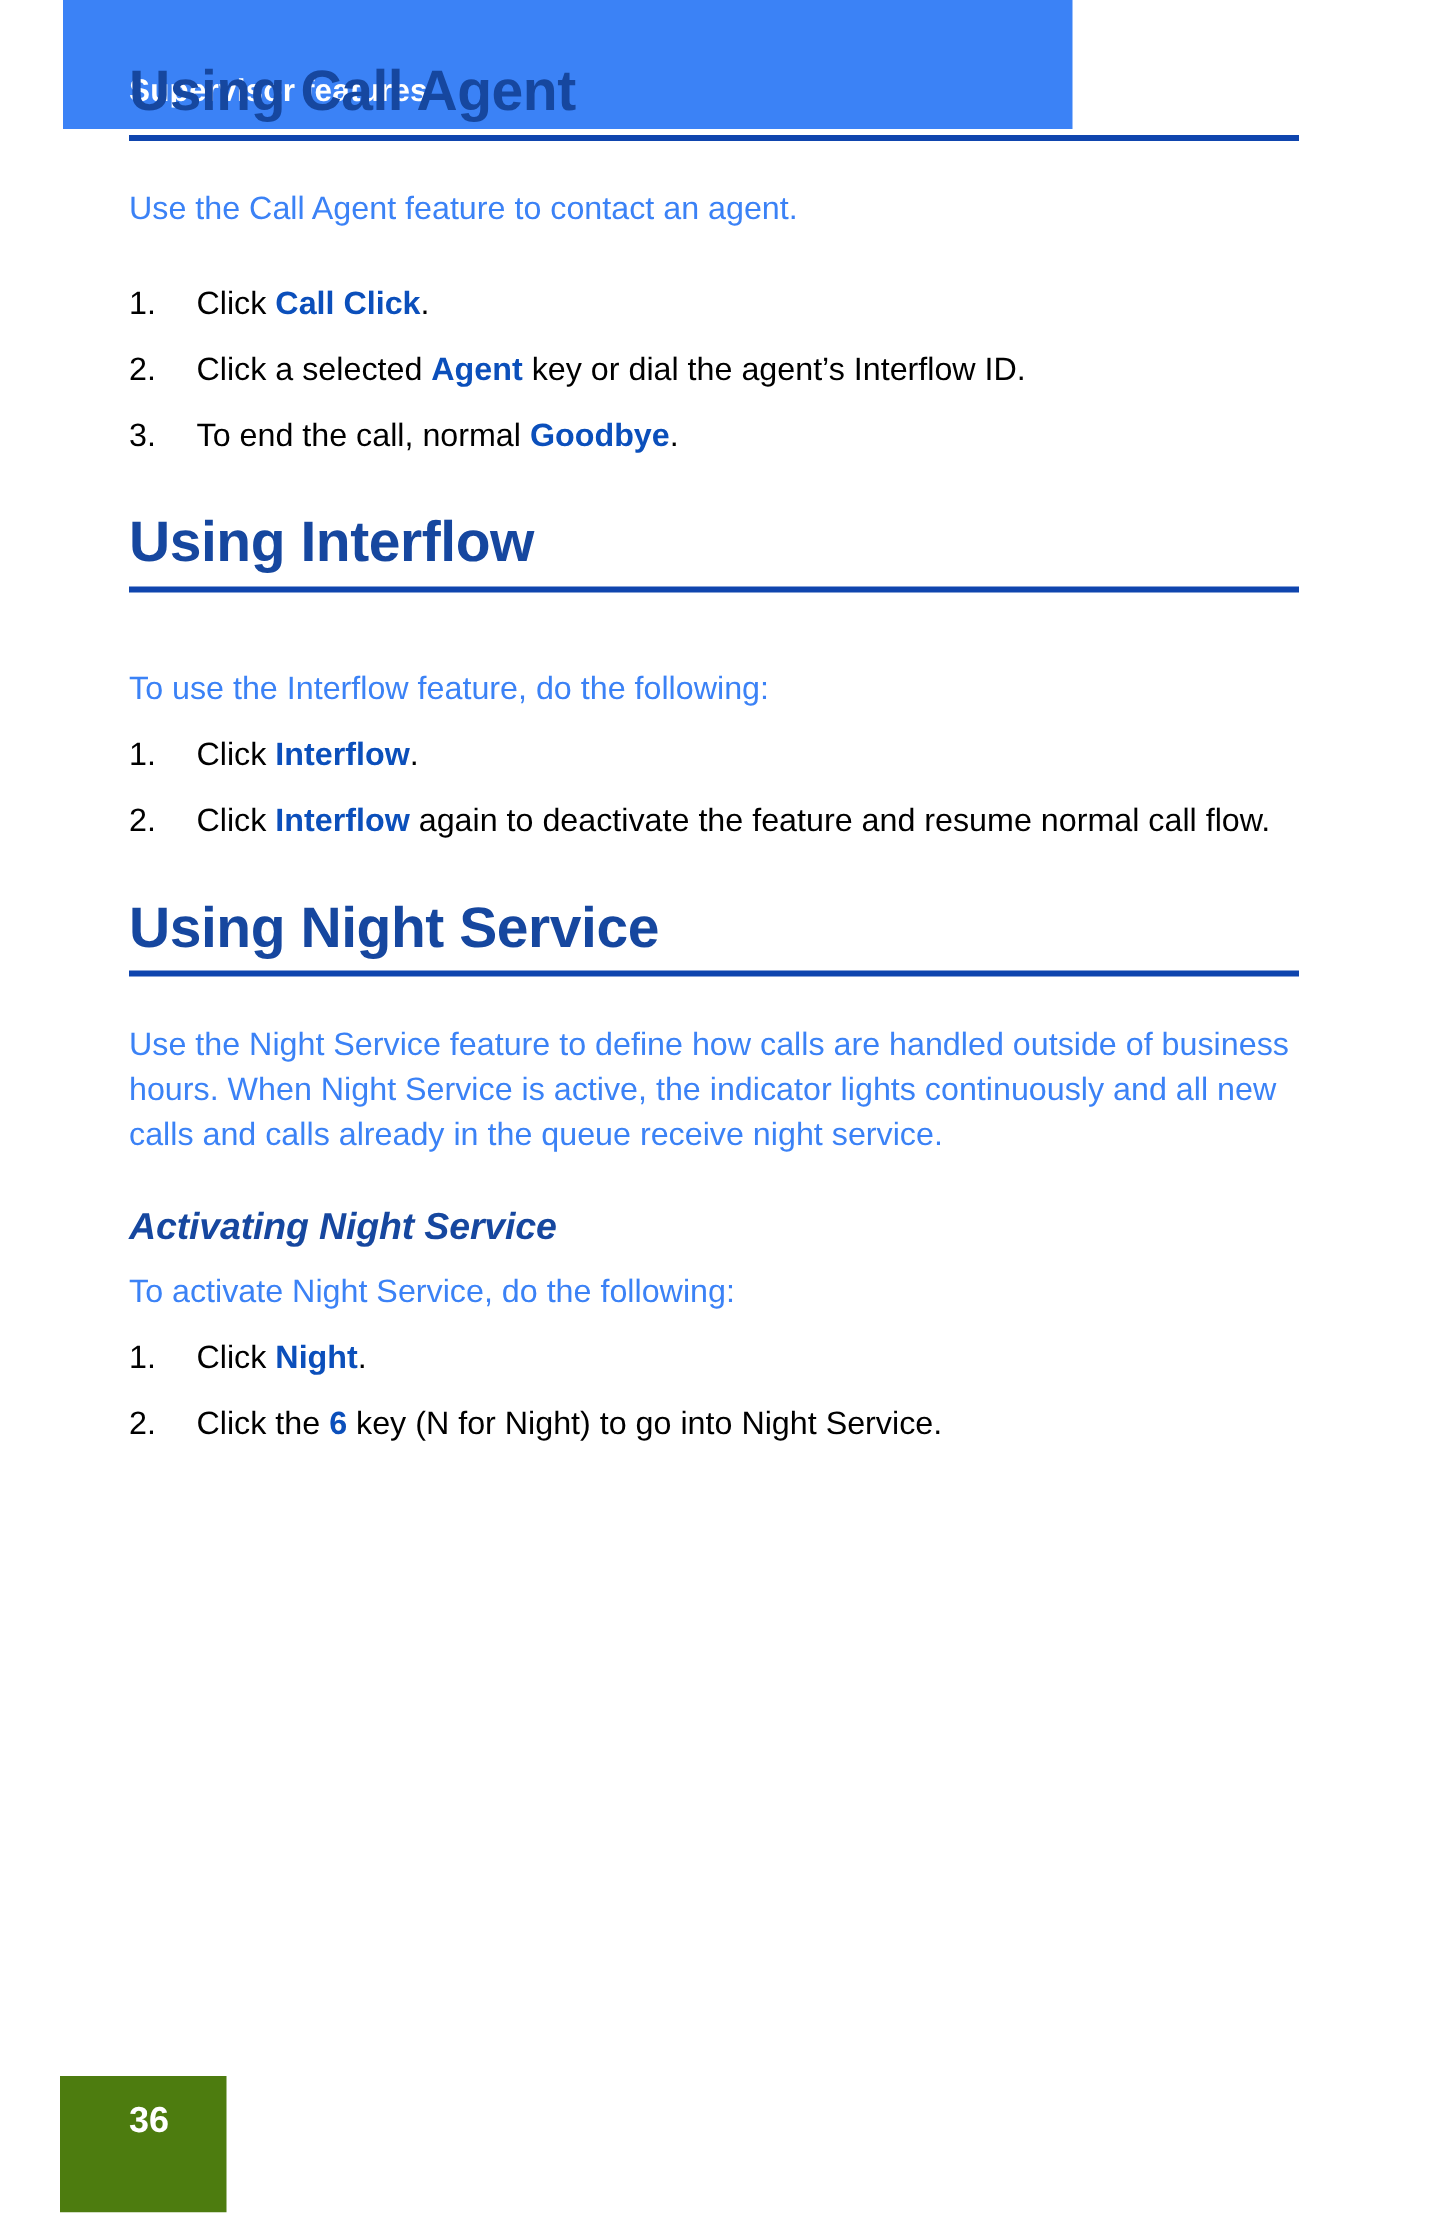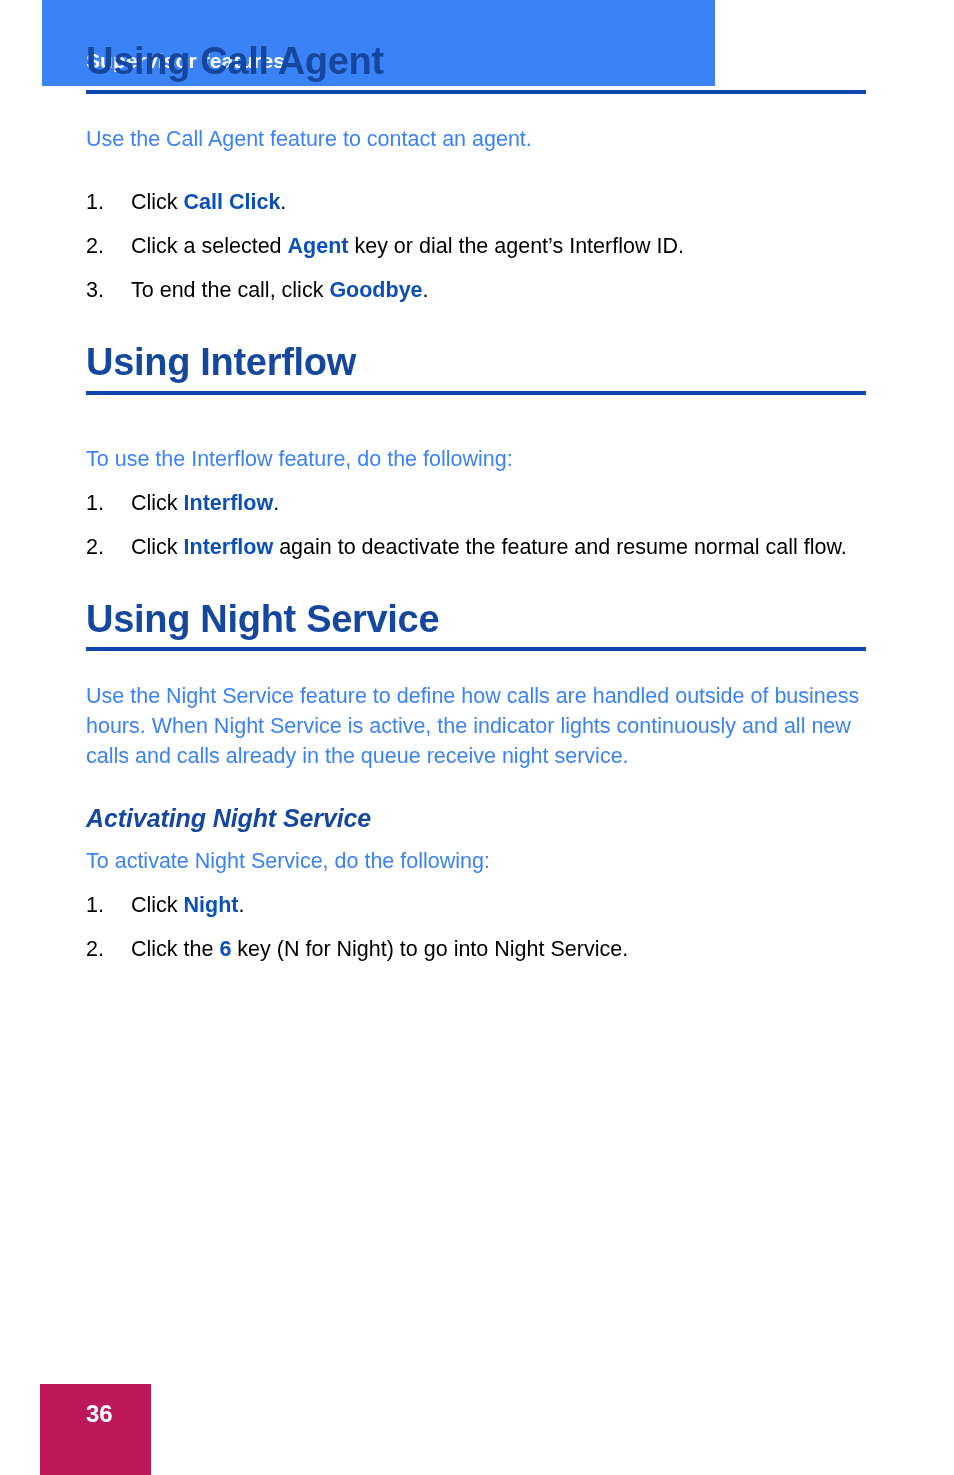--- a/index.html
+++ b/index.html
@@ -128,21 +128,21 @@
   .sp-h2-top      { height: 34px; }
   .sp-after-h2    { height: 14px; }
 
   
   .page-footer-band {
     position: absolute;
     left: 40px;
     top: 1384px;
     width: 111px;
     height: 91px;
-    background: #be185d;
+    background: #4d7c0f;
   }
   .page-footer-band .page-number {
     position: absolute;
     left: 46px;
     top: 18px;
     font-size: 24px;
     font-weight: bold;
     color: #ffffff;
     line-height: 1;
   }
@@ -173,21 +173,21 @@
   <div class="sp-list-gap"></div>
 
   <ol class="olist">
     <li>
       <span class="num">1.</span><span>Click </span><span class="kw">Call Click</span><span>.</span>
     </li>
     <li style="margin-top:14px">
       <span class="num">2.</span><span>Click a selected </span><span class="kw">Agent</span><span> key or dial the agent’s Interflow ID.</span>
     </li>
     <li style="margin-top:14px">
-      <span class="num">3.</span><span>To end the call, click </span><span class="kw">Goodbye</span><span>.</span>
+      <span class="num">3.</span><span>To end the call, normal </span><span class="kw">Goodbye</span><span>.</span>
     </li>
   </ol>
 
   <div class="sp-before-h1"></div>
 
   <div class="h1-block">
     <h1 class="h1-title">Using Interflow</h1>
     <div class="h1-rule"></div>
   </div>
 

